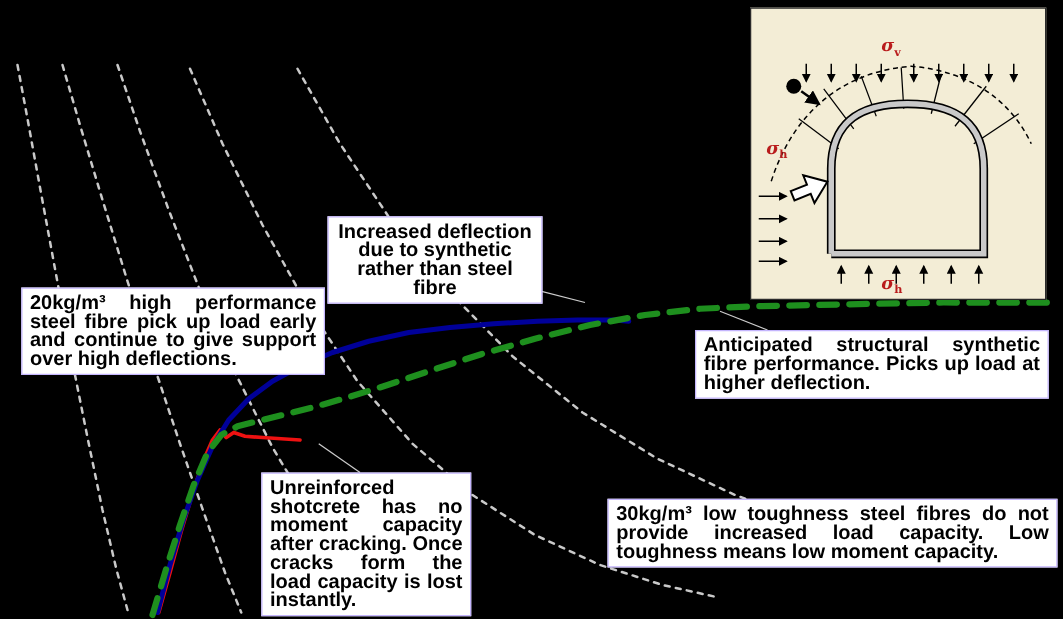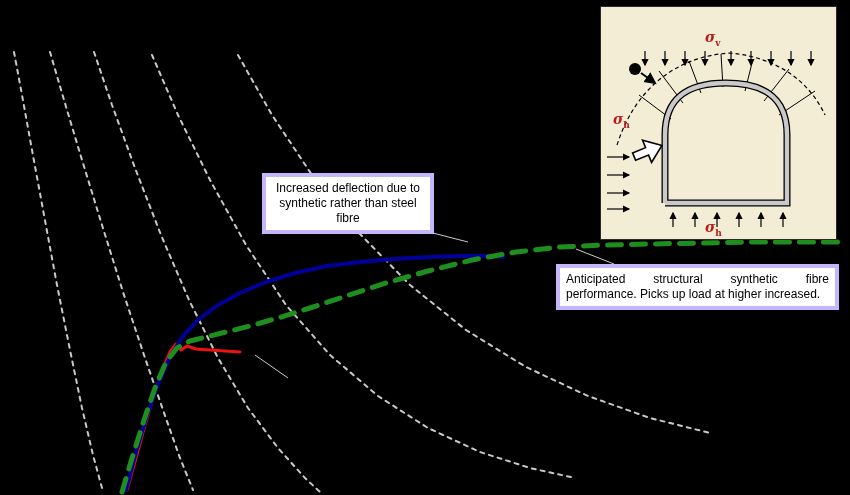--- a/index.html
+++ b/index.html
@@ -2,24 +2,24 @@
 <html><head>
 <meta charset="utf-8">
 <style>
   html,body{margin:0;padding:0;}
   body{width:850px;height:495px;font-family:"Liberation Sans",sans-serif;}
   .stage{position:relative;width:850px;height:495px;overflow:hidden;}
   #curves{position:absolute;left:0;top:0;width:850px;height:495px;}
   .ann{
     position:absolute;
     background:#ffffff;
-    border:4px solid #c4b5fd;
+    border:1px solid #c4b5fd;
     color:#000;
-    font-size:12px;
-    font-weight:normal;
+    font-size:16px;
+    font-weight:bold;
     line-height:15px;
     padding:4px 6px;
     text-align:justify;
     box-sizing:border-box;
     z-index:5;
   }
   .ann.center{text-align:center;}
   .inset{
     position:absolute;
     left:600px;top:6px;width:237px;height:234px;
@@ -128,18 +128,21 @@
       <polyline points="127,490 136,458 145,425 154,395 163,368 170,352 176,344 181,350 187,346 196,349 210,350 225,351 240,352" fill="none" stroke="#ee1111" stroke-width="3" stroke-linecap="round" stroke-linejoin="round"></polyline>
       <polyline points="126,490 136,452 147,415 158,384 170,357 183,336 199,319 218,305 240,293 266,282 295,273 327,266 360,262 395,259 430,257 462,256 492,256 503,257" fill="none" stroke="#000099" stroke-width="4" stroke-linecap="round" stroke-linejoin="round"></polyline>
       <polyline points="122,492 133,455 144,420 155,388 166,362 177,348 190,341 206,337 226,332 250,326 278,318 310,308 346,296 386,283 428,271 472,260 516,252 560,247 605,245 650,244 700,243 755,242 815,242 843,242" fill="none" stroke="#1e8f1e" stroke-width="5" stroke-dasharray="14 10" stroke-linecap="round" stroke-linejoin="round"></polyline>
       <polyline points="390,222 468,242" fill="none" stroke="#cccccc" stroke-width="1"></polyline>
       <polyline points="614,264 576,249" fill="none" stroke="#cccccc" stroke-width="1"></polyline>
       <polyline points="288,378 255,355" fill="none" stroke="#cccccc" stroke-width="1"></polyline>
     </svg>
 
   <div class="ann center" style="left:262px;top:173px;width:172px;">Increased deflection due to synthetic rather than steel fibre</div>
 
+  <div class="ann" style="left:17px;top:230px;width:243px;">20kg/m³ high performance steel fibre pick up load early and continue to give support over high deflections.</div>
 
-  <div class="ann" style="left:556px;top:264px;width:283px;">Anticipated structural synthetic fibre performance. Picks up load at higher increased.</div>
+  <div class="ann" style="left:556px;top:264px;width:283px;">Anticipated structural synthetic fibre performance. Picks up load at higher deflection.</div>
 
+  <div class="ann" style="left:209px;top:378px;width:168px;">Unreinforced shotcrete has no moment capacity after cracking. Once cracks form the load capacity is lost instantly.</div>
 
+  <div class="ann" style="left:486px;top:399px;width:360px;">30kg/m³ low toughness steel fibres do not provide increased load capacity. Low toughness means low moment capacity.</div>
 
 </div>
 
 </body></html>

